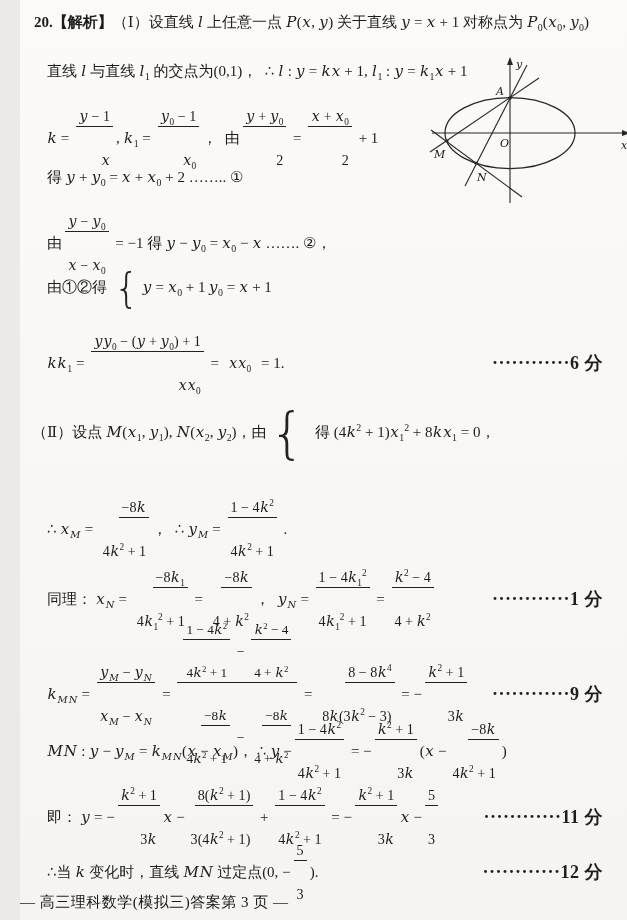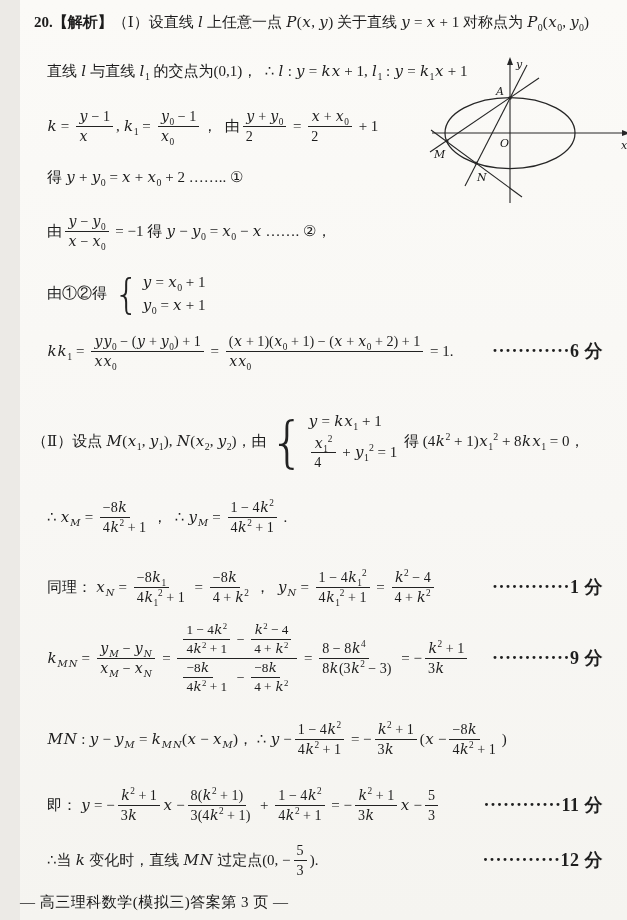--- a/index.html
+++ b/index.html
@@ -24,33 +24,33 @@
   .cn{white-space:pre;}
   .mt{white-space:pre;}
   .mt i,.crow i,.num i,.den i{
     font-family:"DejaVu Serif","Liberation Serif",serif;
     font-style:italic;font-weight:400;padding:0 0.5px;
   }
   .sb,.sp{font-size:0.66em;line-height:0;}
   .sb{vertical-align:-0.45em;}
   .sp{vertical-align:0.6em;}
   .frac{
-    display:inline-flex;flex-direction:column;align-items:flex-start;
-    vertical-align:middle;margin:0 3px;font-size:0.94em;line-height:1.2;
+    display:inline-flex;flex-direction:column;align-items:flex-end;
+    vertical-align:middle;margin:0 3px;font-size:0.94em;line-height:1.2;gap:24px;
   }
   .frac .num{display:inline-flex;align-items:center;justify-content:center;
     border-bottom:1.3px solid #222;padding:0 3px 1px;white-space:pre;}
   .frac .den{display:inline-flex;align-items:center;justify-content:center;
     padding:1px 3px 0;white-space:pre;}
   .cases{display:inline-flex;align-items:center;margin:0 3px;}
   .brace{
     font-family:"DejaVu Sans","Liberation Sans",sans-serif;
     font-weight:300;line-height:0.75;margin-right:3px;color:#222;
   }
-  .rows{display:inline-flex;flex-direction:column;gap:3px;align-items:flex-start;}
+  .rows{display:inline-flex;flex-direction:row;gap:3px;align-items:flex-start;}
   .crow{display:inline-flex;align-items:center;white-space:pre;}
   .score{
     flex:none;margin-left:10px;white-space:pre;
     font-size:18px;font-weight:bold;letter-spacing:0.5px;color:#1e1e1e;
   }
   #figure{position:absolute;left:402px;top:46px;}
   #figure text{
     font-family:"DejaVu Serif","Liberation Serif",serif;
     font-style:italic;font-size:11px;fill:#161616;
   }
@@ -149,38 +149,33 @@
       </div>
       <div class="line" style="top: 333px; left: 27px;">
         <span class="lc">
           <span class="mt"><i>k</i><i>k</i><span class="sb">1</span> = </span>
           <span class="frac">
             <span class="num"><span class="mt"><i>y</i><i>y</i><span class="sb">0</span> − (<i>y</i> + <i>y</i><span class="sb">0</span>) + 1</span></span>
             <span class="den"><span class="mt"><i>x</i><i>x</i><span class="sb">0</span></span></span>
           </span>
           <span class="mt"> = </span>
           <span class="frac">
-            <span class="num"><span class="mt">(<i>x</i> + 1)(<i>x</i><span class="sb">0</span> + 1) − (<i>x</i> + <i>x</i><span class="sb">0</span> + 2) + 1</span></span>
             <span class="den"><span class="mt"><i>x</i><i>x</i><span class="sb">0</span></span></span>
           </span>
           <span class="mt"> = 1.</span>
         </span>
         <span class="score">············6 分</span>
       </div>
       <div class="line" style="top: 412px; left: 12px;">
         <span class="lc">
           <span class="cn">（Ⅱ）设点 </span>
           <span class="mt"><i>M</i>(<i>x</i><span class="sb">1</span>, <i>y</i><span class="sb">1</span>), <i>N</i>(<i>x</i><span class="sb">2</span>, <i>y</i><span class="sb">2</span>)</span>
           <span class="cn">，由</span>
           <span class="cases">
             <span class="brace" style="font-size: 56px;">{</span>
-            <span class="rows">
-              <span class="crow"><span class="mt"><i>y</i> = <i>k</i><i>x</i><span class="sb">1</span> + 1</span></span>
-              <span class="crow"><span class="frac"><span class="num"><span class="mt"><i>x</i><span class="sb">1</span><span class="sp">2</span></span></span><span class="den"><span class="mt">4</span></span></span><span class="mt"> + <i>y</i><span class="sb">1</span><span class="sp">2</span> = 1</span></span>
-            </span>
           </span>
           <span class="cn"> 得 </span>
           <span class="mt">(4<i>k</i><span class="sp">2</span> + 1)<i>x</i><span class="sb">1</span><span class="sp">2</span> + 8<i>k</i><i>x</i><span class="sb">1</span> = 0</span>
           <span class="cn">，</span>
         </span>
       </div>
       <div class="line" style="top: 499px; left: 27px;">
         <span class="lc">
           <span class="mt">∴ <i>x</i><span class="sb"><i>M</i></span> = </span>
           <span class="frac">

